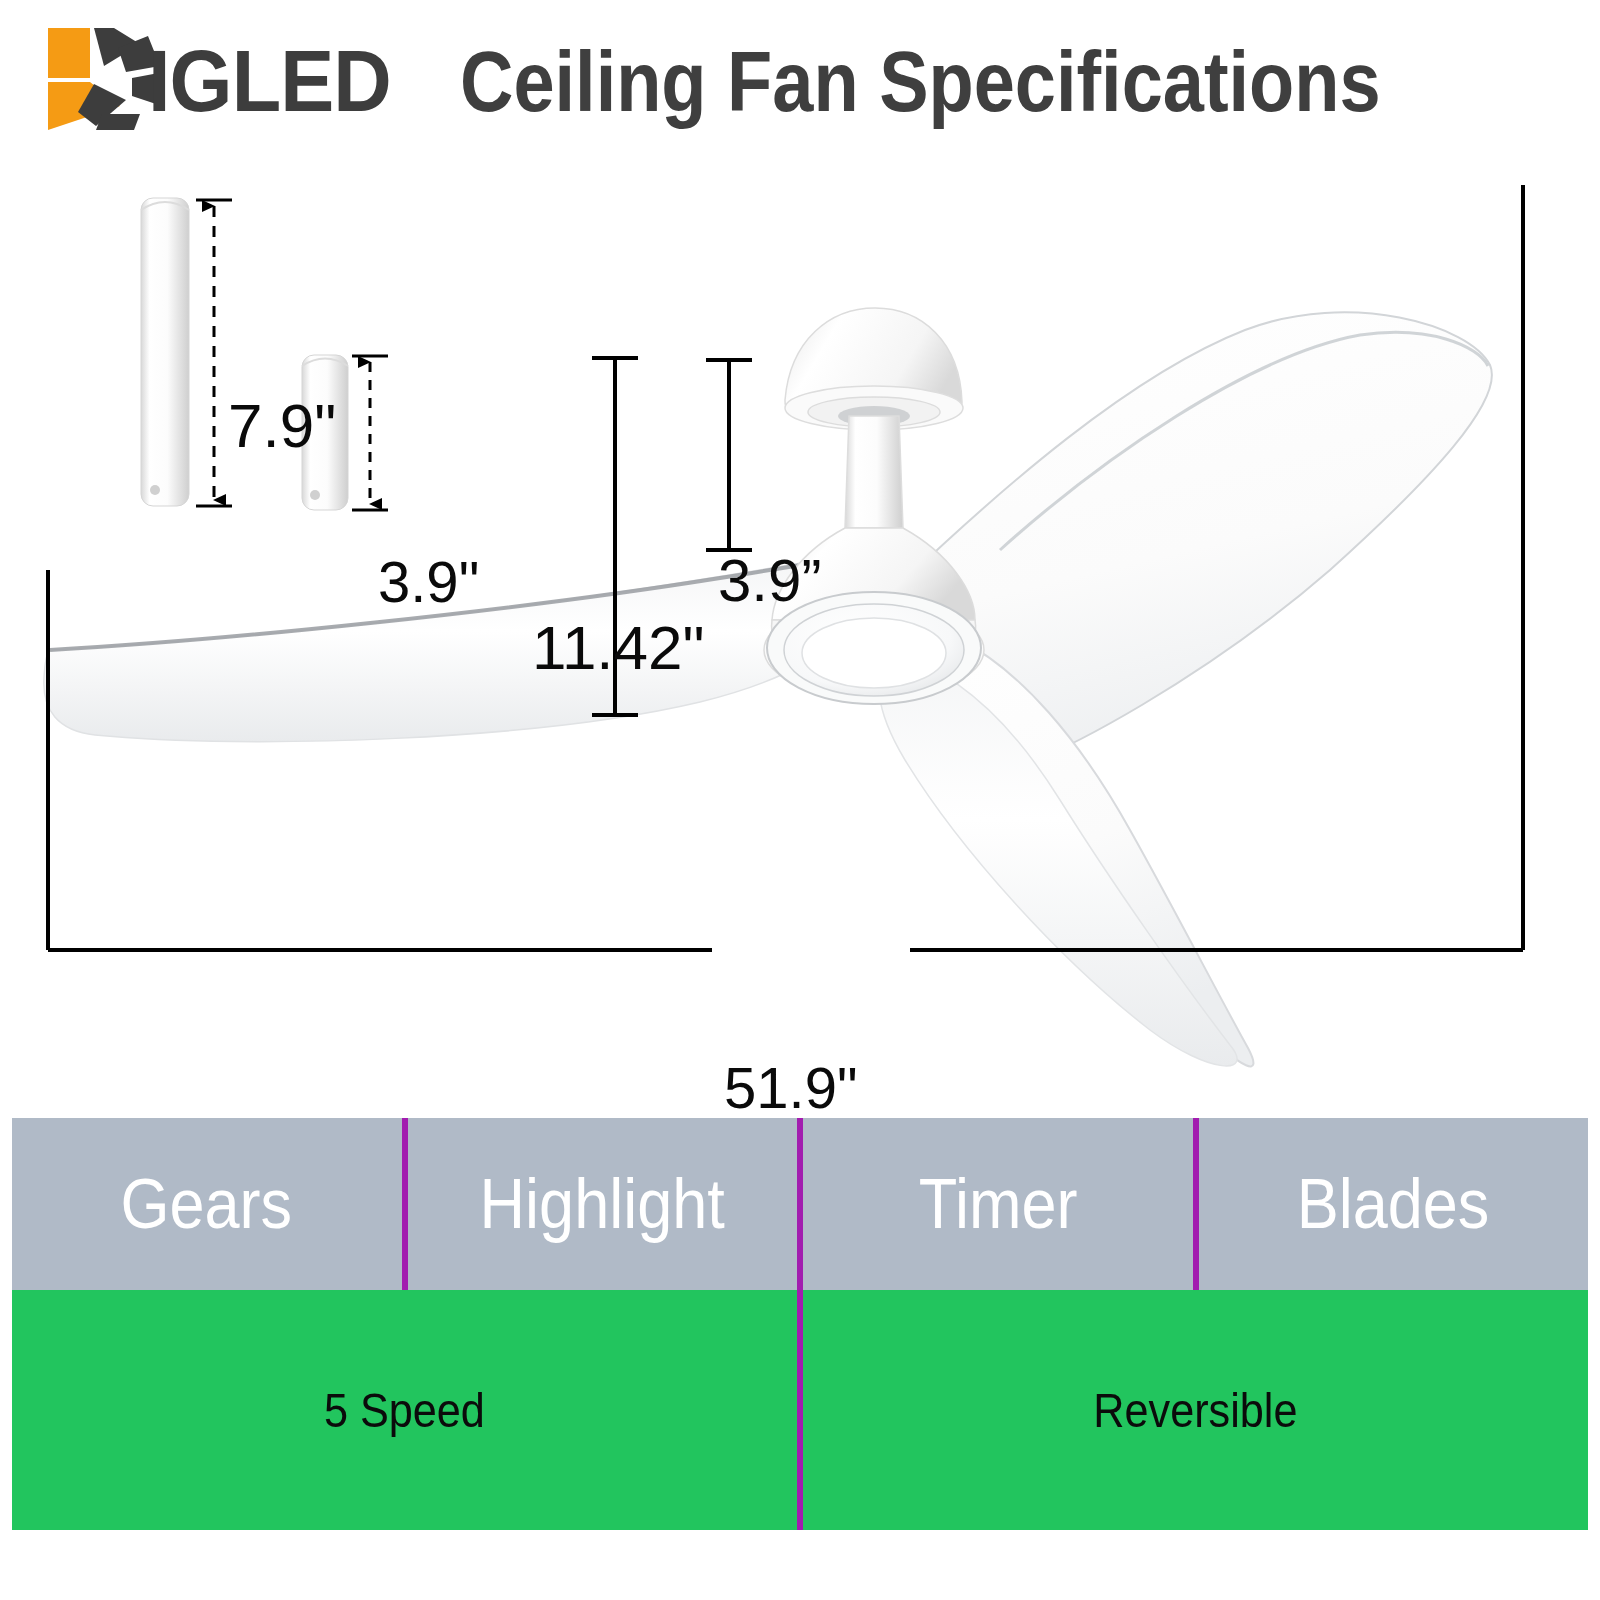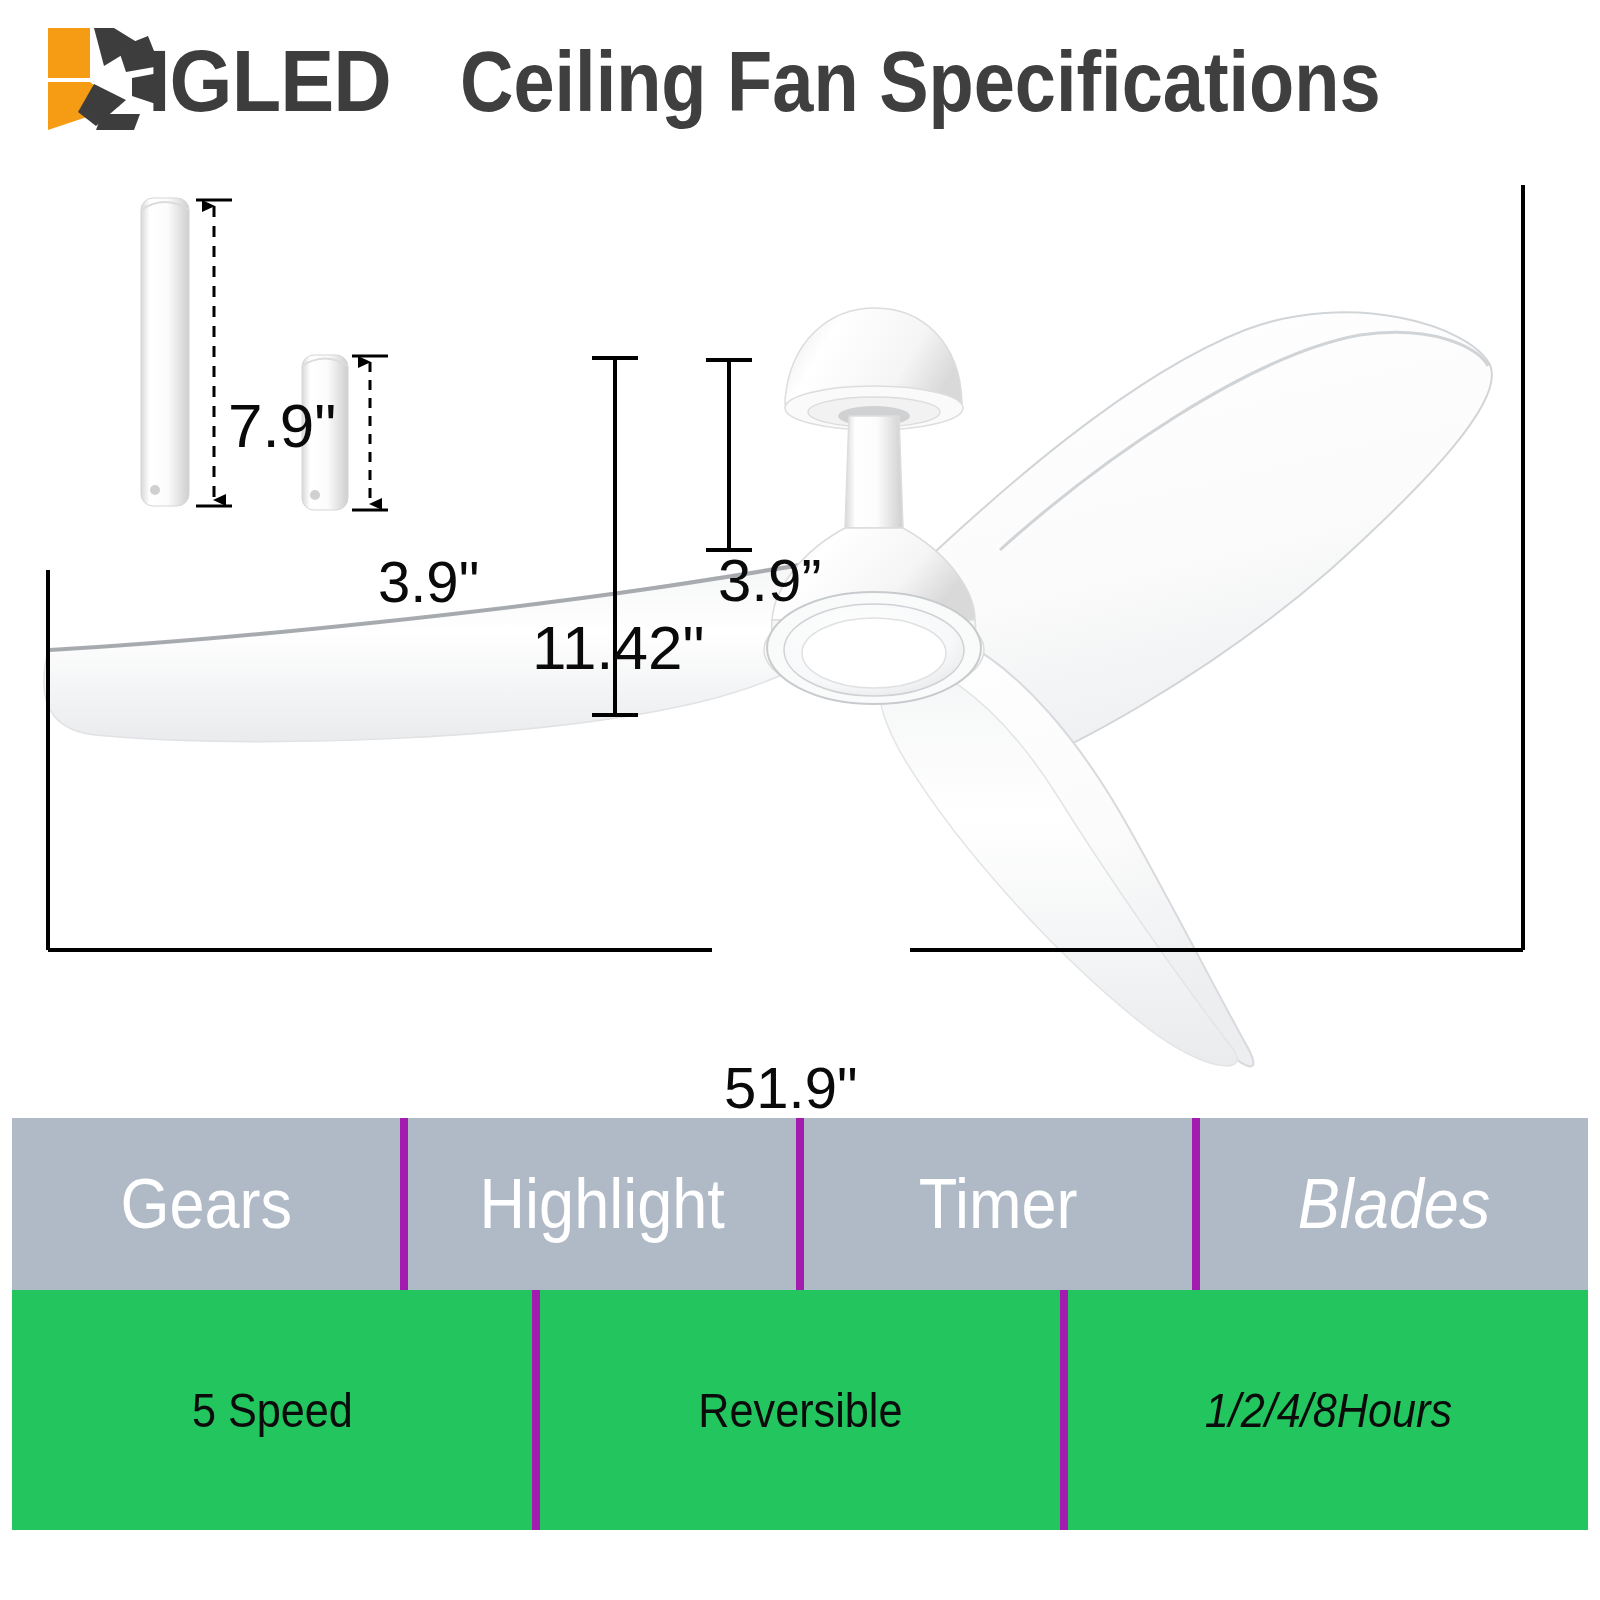--- a/index.html
+++ b/index.html
@@ -83,23 +83,23 @@
   .spec-row { display: flex; width: 100%; }
   .spec-row.head { height: 172px; }
   .spec-row.body { height: 240px; }
 
   .spec-cell {
     flex: 1 1 0;
     display: flex;
     align-items: center;
     justify-content: center;
     box-sizing: border-box;
-    border-right: 8px solid #a21caf;
-  }
-  .spec-cell:last-child { border-right: none; font-style: italic; }
+    border-right: 6px solid #a21caf;
+  }
+  .spec-cell:last-child { border-right: none; }
 
   .spec-row.head .spec-cell {
     background: #b0bac7;
     color: #ffffff;
     font-family: "Liberation Sans Narrow", "Liberation Sans", sans-serif;
     font-size: 70px;
     font-weight: normal;
     transform: none;
   }
   .spec-row.head .spec-cell span {
@@ -305,17 +305,14 @@
         <span>Blades</span>
       </div>
   </div>
   <div class="spec-row body">
     <div class="spec-cell">
         <span>5 Speed</span>
       </div>
     <div class="spec-cell">
         <span>Reversible</span>
       </div>
-    <div class="spec-cell">
-        <span>1/2/4/8Hours</span>
-      </div>
   </div>
 </div>
 
 </body></html>

